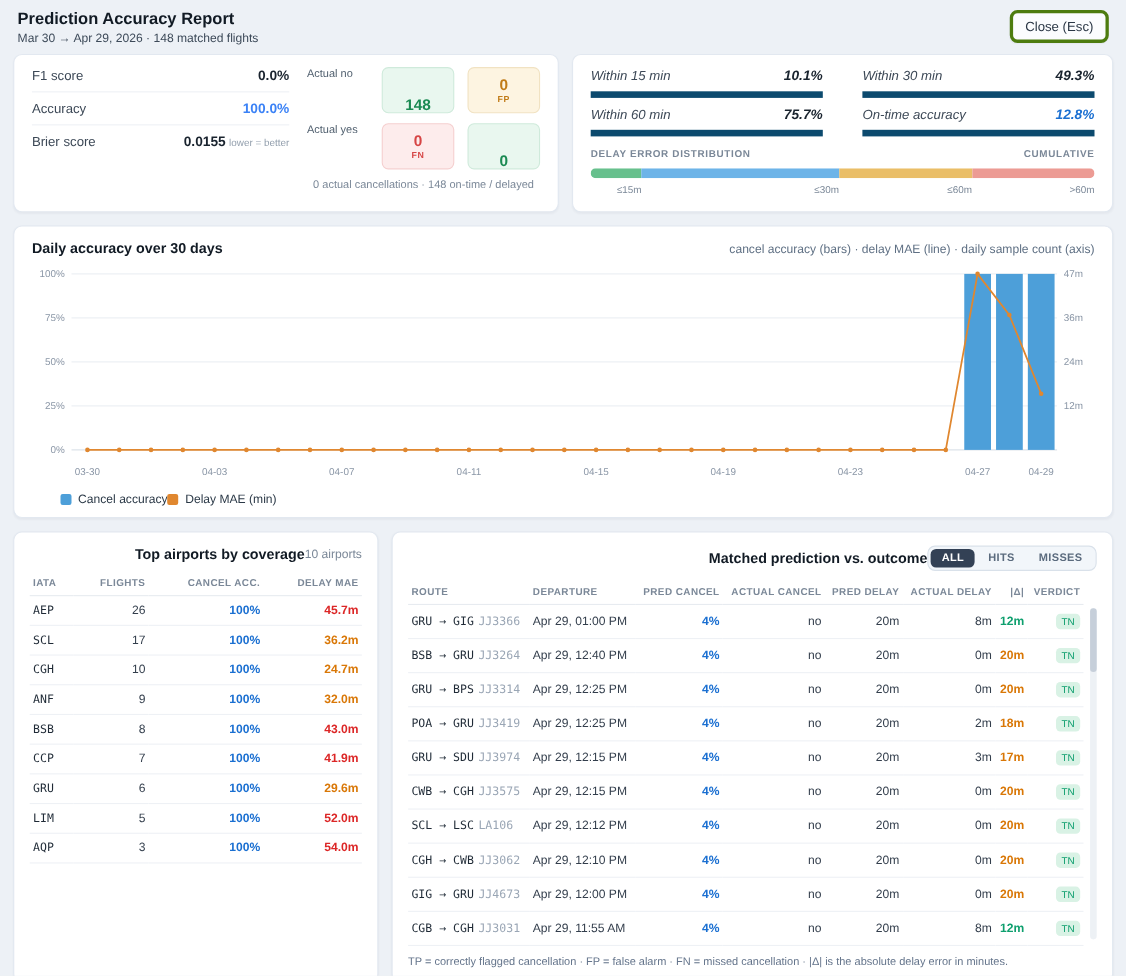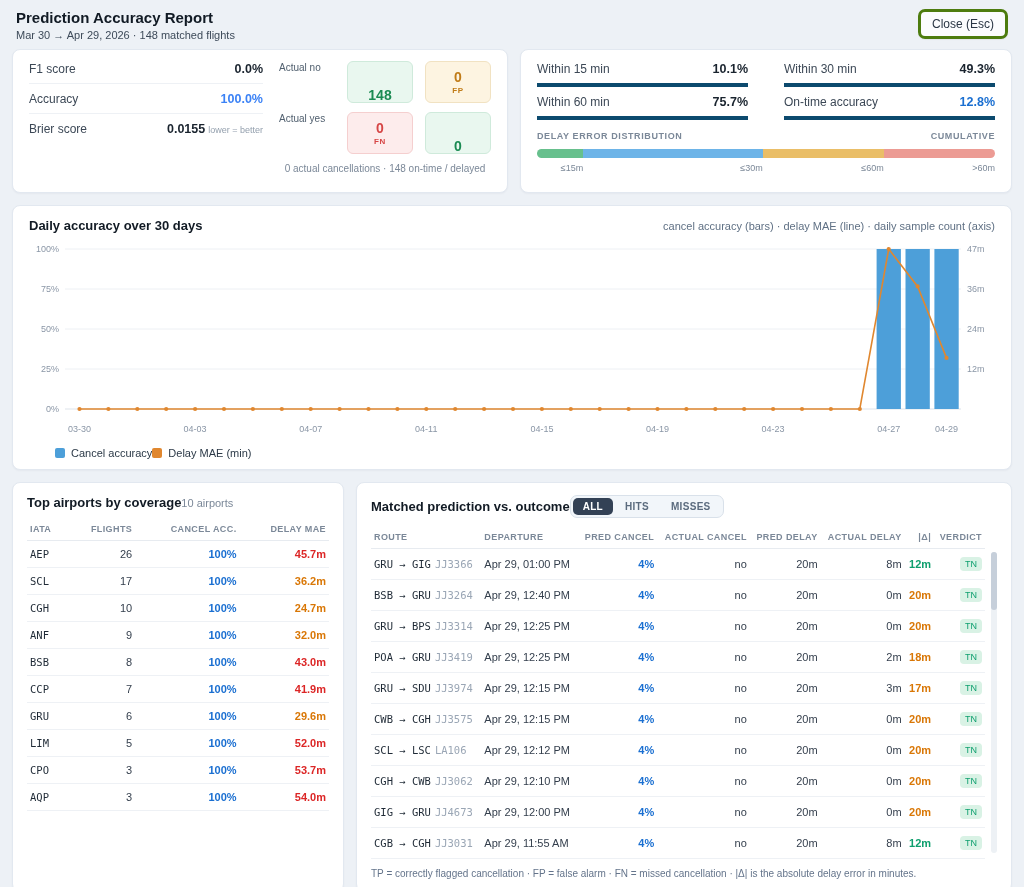--- a/index.html
+++ b/index.html
@@ -45,42 +45,42 @@
   .conf-cell .cv { font-size:14px; font-weight:700; line-height:1; }
   .conf-cell .cs { font-size:8px; letter-spacing:.6px; margin-top:2px; font-weight:700; }
   .conf-cell.green  { background:#e9f7ef; border-color:#cfeadb; color:#1a8a52; }
   .conf-cell.orange { background:#fdf4e1; border-color:#f1e2c2; color:#c07b17; }
   .conf-cell.red    { background:#fdecec; border-color:#f5cfcf; color:#d64545; }
   .confusion-note { text-align:center; font-size:10px; color:#7b8898; margin-top:7px; }
 
   
   .delay-card { padding:4px 16px 10px; height:144px; }
   .delay-stats { display:grid; grid-template-columns:1fr 1fr; column-gap:36px; }
-  .stat { display:flex; justify-content:space-between; align-items:baseline; padding:8px 0 7px; border-bottom:4px solid #0c4a6e; }
+  .stat { display:flex; justify-content:space-between; align-items:baseline; padding:8px 0 7px; border-bottom:6px solid #0c4a6e;font-style:italic; }
   .s-label { font-size:12px; color:#3c4856; }
   .s-value { font-size:12.5px; font-weight:700; color:#19232e; }
   .s-value.accent { color:#1a6fd1; }
   .dist-head { display:flex; justify-content:space-between; font-size:9px; font-weight:700; letter-spacing:.6px; color:#7b8898; margin:11px 0 8px; }
   .dist-bar { display:flex; height:9px; border-radius:5px; overflow:hidden; }
   .dist-labels { display:flex; font-size:9px; color:#7b8898; margin-top:5px; }
   .dist-labels span { text-align:right; white-space:nowrap; }
 
   
   .chart-card { margin-top:12px; padding:12px 16px 10px; }
   .chart-head { display:flex; justify-content:space-between; align-items:baseline; margin-bottom:8px; }
   .chart-head h2 { margin:0; font-size:13px; font-weight:700; color:#111a24; }
   .chart-caption { font-size:11px; color:#5f7084; }
   #chart text { font-family:"Liberation Sans", sans-serif; }
   #chart .ax { font-size:9px; fill:#8a96a6; }
   .legend { display:flex; margin-top:6px; padding-left:26px; }
   .legend-item { display:flex; align-items:center; gap:6px; font-size:11px; color:#2b3947; }
   .legend-item .sw { width:10px; height:10px; border-radius:2px; display:inline-block; }
 
   
-  .card-head { display:flex; justify-content:flex-start; align-items:center; margin-bottom:8px; }
+  .card-head { display:flex; justify-content:flex-end; align-items:center; margin-bottom:8px; }
   .card-head h2 { margin:0; font-size:13px; font-weight:700; color:#111a24; }
   .card-sub { font-size:11px; color:#7b8898; }
 
   table { width:100%; border-collapse:collapse; }
   th { font-size:9px; font-weight:700; letter-spacing:.4px; color:#7b8898; text-align:left; padding:6px 3px; border-bottom:1px solid #e7ebf0; text-transform:uppercase; white-space:nowrap; }
   td { font-size:11px; color:#333e4c; padding:7px 3px; border-bottom:1px solid #eef1f5; white-space:nowrap; }
   .r { text-align:right; }
   .mono { font-family:"DejaVu Sans Mono", monospace; font-size:10.5px; color:#1f2a36; }
   .accent { color:#1a6fd1; font-weight:700; }
   .bold { font-weight:700; }
@@ -348,26 +348,20 @@
               <td class="r accent">100%</td>
               <td class="r bold orange">29.6m</td>
             </tr>
             <tr>
               <td class="mono">LIM</td>
               <td class="r">5</td>
               <td class="r accent">100%</td>
               <td class="r bold red">52.0m</td>
             </tr>
             <tr>
-              <td class="mono">CPO</td>
-              <td class="r">3</td>
-              <td class="r accent">100%</td>
-              <td class="r bold red">53.7m</td>
-            </tr>
-            <tr>
               <td class="mono">AQP</td>
               <td class="r">3</td>
               <td class="r accent">100%</td>
               <td class="r bold red">54.0m</td>
             </tr>
           </tbody>
         </table>
     </section>
 
     <section class="card matched-card">

